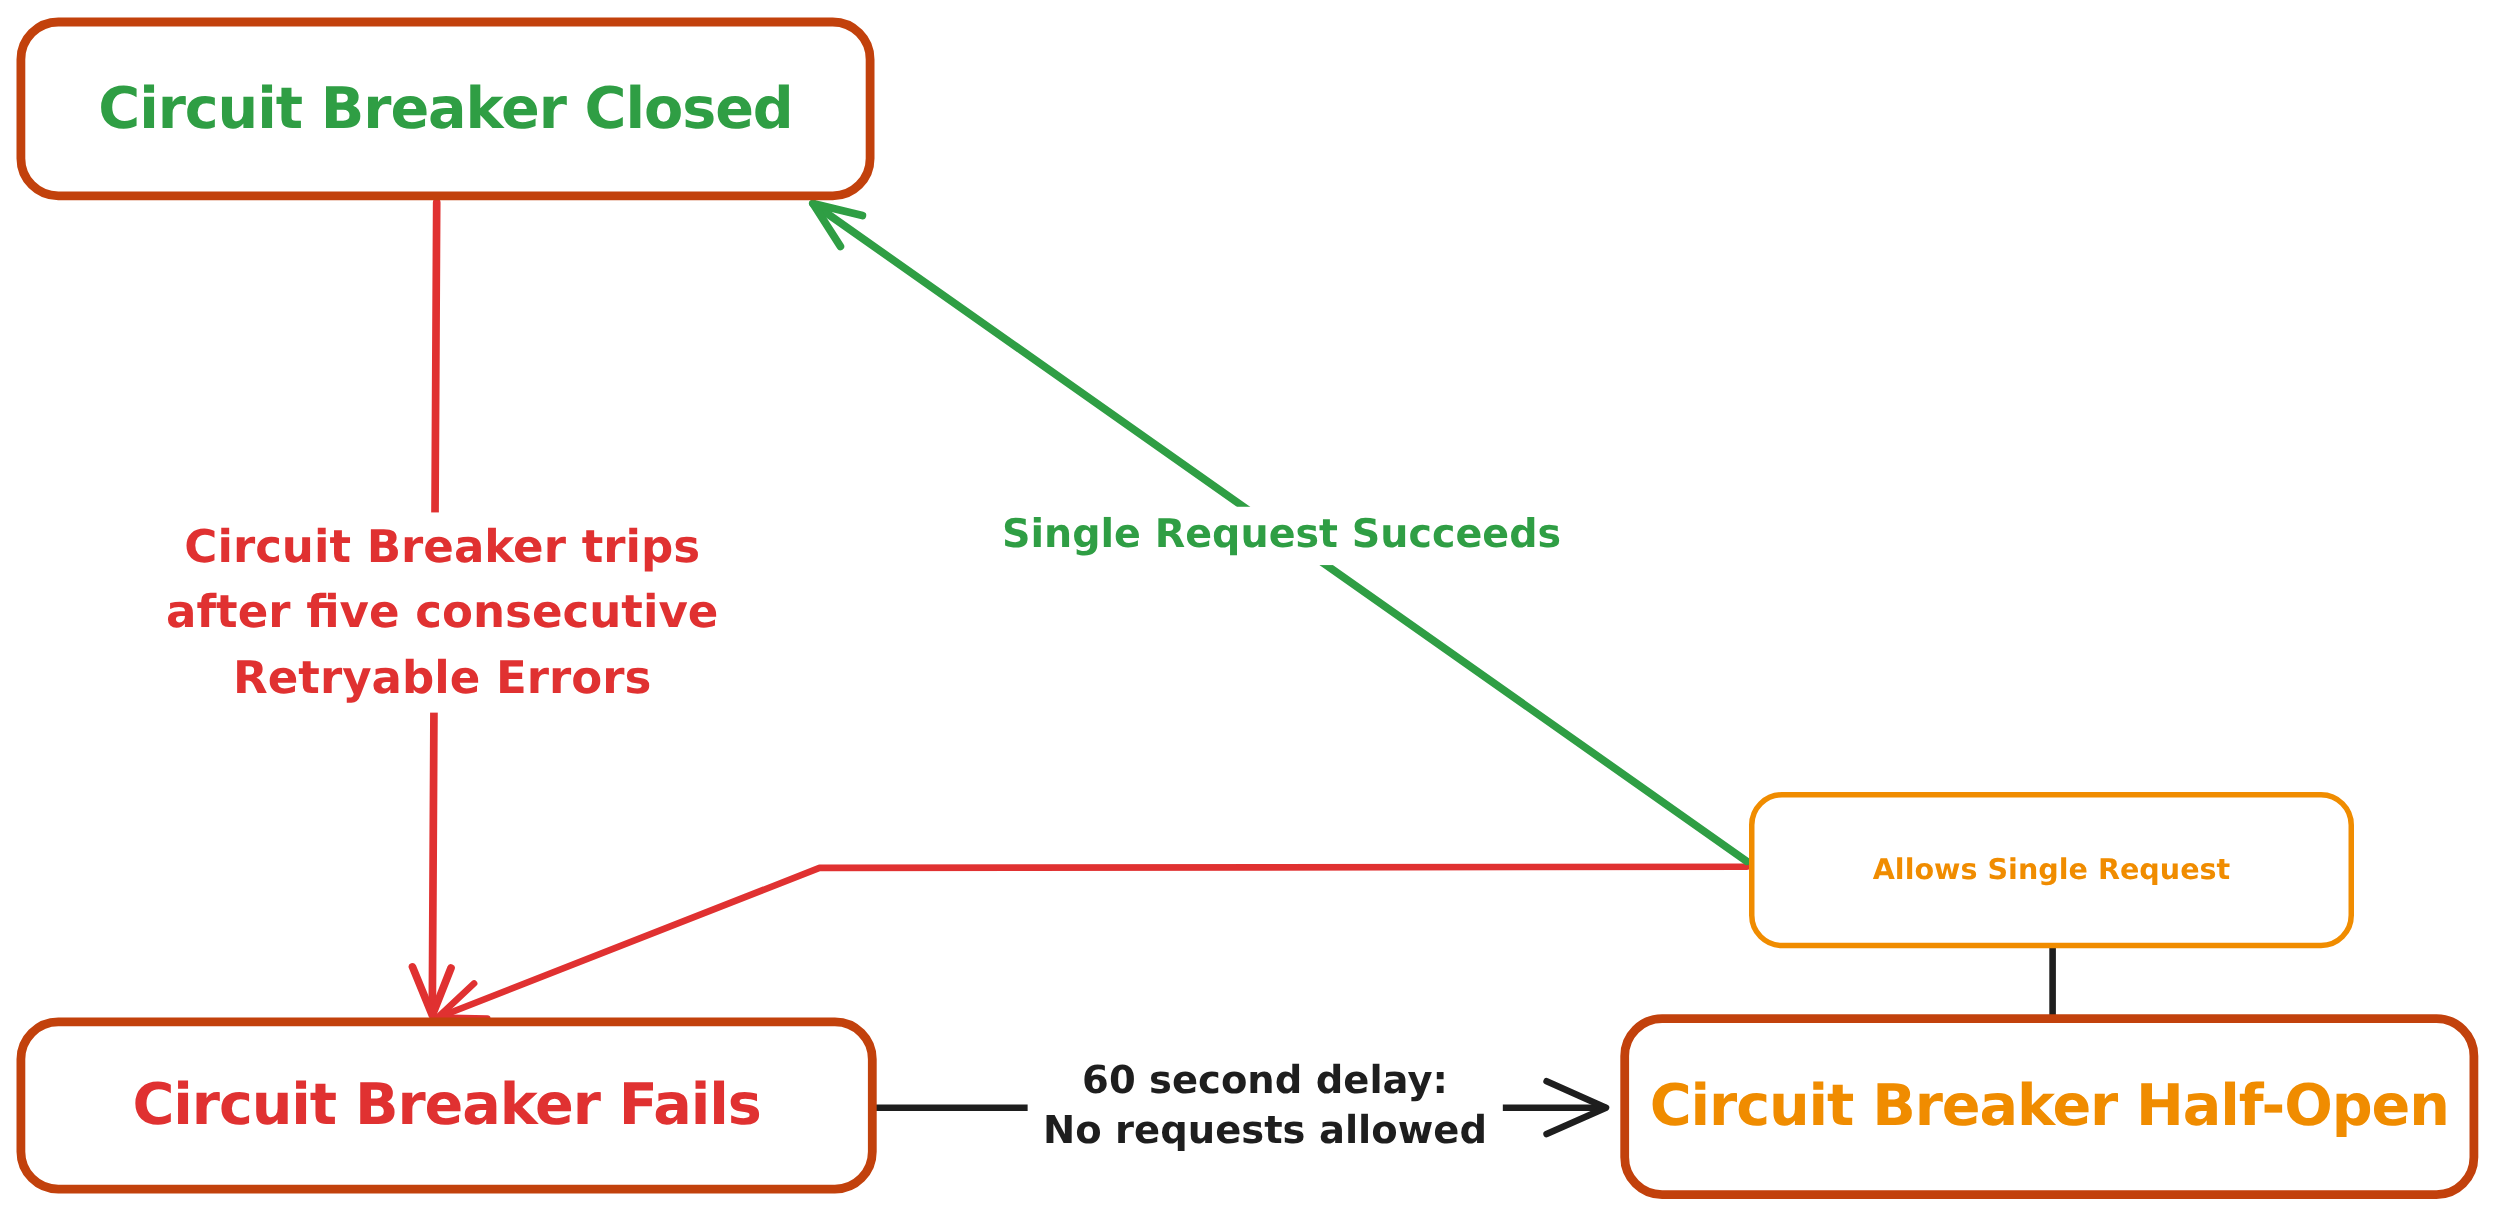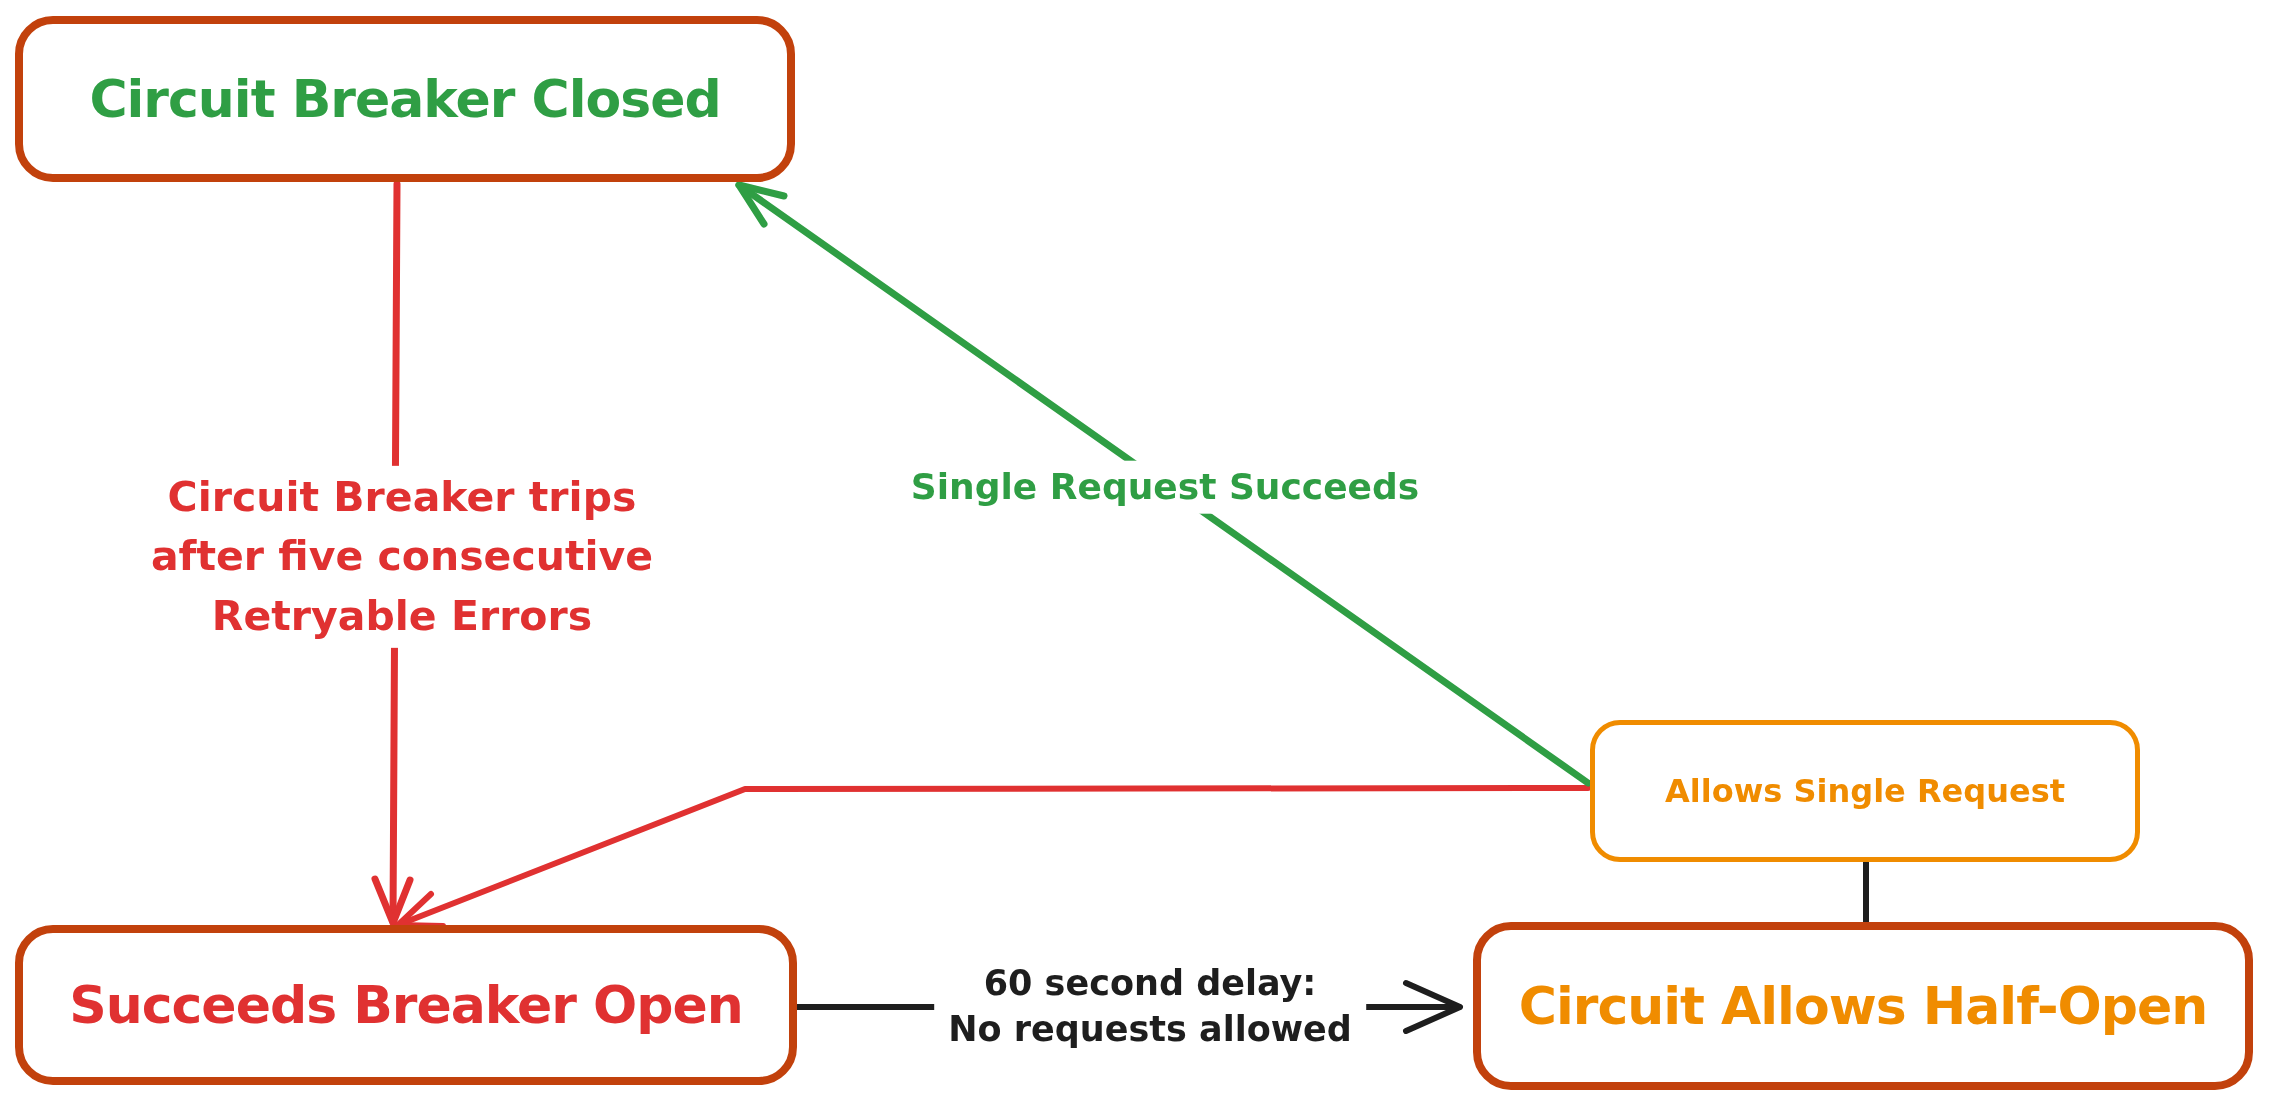--- a/index.html
+++ b/index.html
@@ -29,21 +29,21 @@
     letter-spacing: -1px;
     white-space: nowrap;
   }
   #node-closed    { left: 15px;   top: 16px;  width: 780px; height: 166px; }
   #node-open      { left: 15px;   top: 925px; width: 782px; height: 160px; }
   #node-half-open { left: 1473px; top: 922px; width: 780px; height: 168px; }
   #node-allows {
     left: 1590px; top: 720px; width: 550px; height: 142px;
     border-color: #f08c00; border-width: 5px; border-radius: 30px;
   }
-  #node-allows .node-label { font-size: 32px; letter-spacing: 0; }
+  #node-allows .node-label { font-size: 26px; letter-spacing: 0; }
 
   .green  { color: #2f9e44; }
   .red    { color: #e03131; }
   .orange { color: #f08c00; }
   .black  { color: #1e1e1e; }
 
   .edge-label {
     position: absolute;
     transform: translate(-50%, -50%);
     background: #ffffff;
@@ -87,25 +87,25 @@
     </g>
 
     <line x1="1866" y1="861" x2="1866" y2="924" stroke-width="6" stroke="#1e1e1e"></line>
   </svg>
 
   <div class="node" id="node-closed">
     <span class="node-label green">Circuit Breaker Closed</span>
   </div>
 
   <div class="node" id="node-open">
-    <span class="node-label red">Succeeds Breaker Open</span>
+    <span class="node-label red">Circuit Breaker Fails</span>
   </div>
 
   <div class="node" id="node-half-open">
-    <span class="node-label orange">Circuit Allows Half-Open</span>
+    <span class="node-label orange">Circuit Breaker Half-Open</span>
   </div>
 
   <div class="node" id="node-allows">
     <span class="node-label orange">Allows Single Request</span>
   </div>
 
   <div class="edge-label red" id="label-trips">Circuit Breaker trips
 after five consecutive
 Retryable Errors</div>
 

